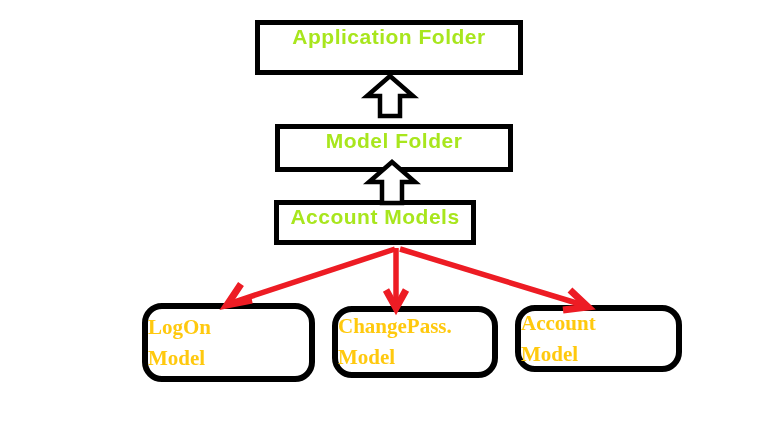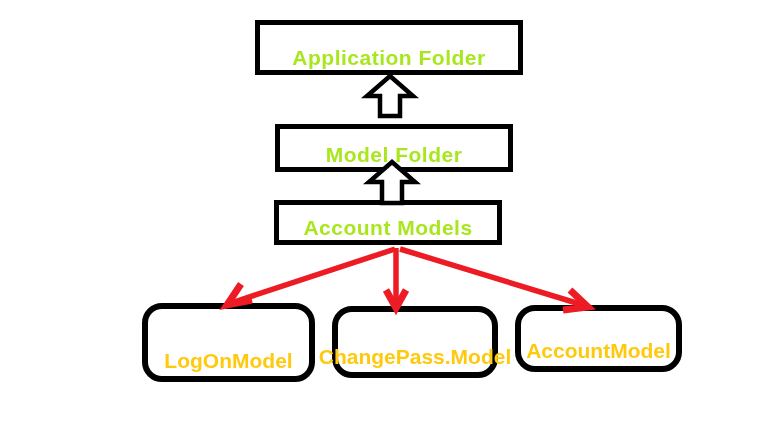--- a/index.html
+++ b/index.html
@@ -15,40 +15,41 @@
     font-family: "Liberation Sans", sans-serif;
     font-weight: bold;
     overflow: hidden;
   }
   .box {
     position: absolute;
     box-sizing: border-box;
     background: #ffffff;
     border: 5px solid var(--outline, #000000);
     display: flex;
-    align-items: flex-end;
+    align-items: flex-start;
     justify-content: center;
     text-align: center;
   }
   .folder-box {
     color: var(--folder-text, #A8E61D);
     font-size: 21px;
     letter-spacing: 0.5px;
   }
   .model-box {
     border-width: 6px;
     border-radius: 20px;
-    flex-direction: row;
+    flex-direction: column;
     color: var(--model-text, #FFC90E);
     font-size: 21px;
     line-height: 31px;
+    font-family: Liberation Serif, serif;
   }
   #app-folder   { left: 255px; top: 20px;  width: 268px; height: 55px; }
   #model-folder { left: 275px; top: 113px; width: 238px; height: 48px; margin-top: 11px; }
-  #account-models { left: 274px; top: 200px; width: 228px; height: 45px; }
+  #account-models { left: 274px; top: 200px; width: 202px; height: 45px; }
   #logon-model    { left: 142px; top: 303px; width: 173px; height: 79px; }
   #changepass-model { left: 332px; top: 306px; width: 166px; height: 72px; }
   #register-model { left: 515px; top: 305px; width: 167px; height: 67px; }
 
   .arrow-layer {
     position: absolute;
     left: 0; top: 0;
     width: 767px;
     height: 431px;
     pointer-events: none;

